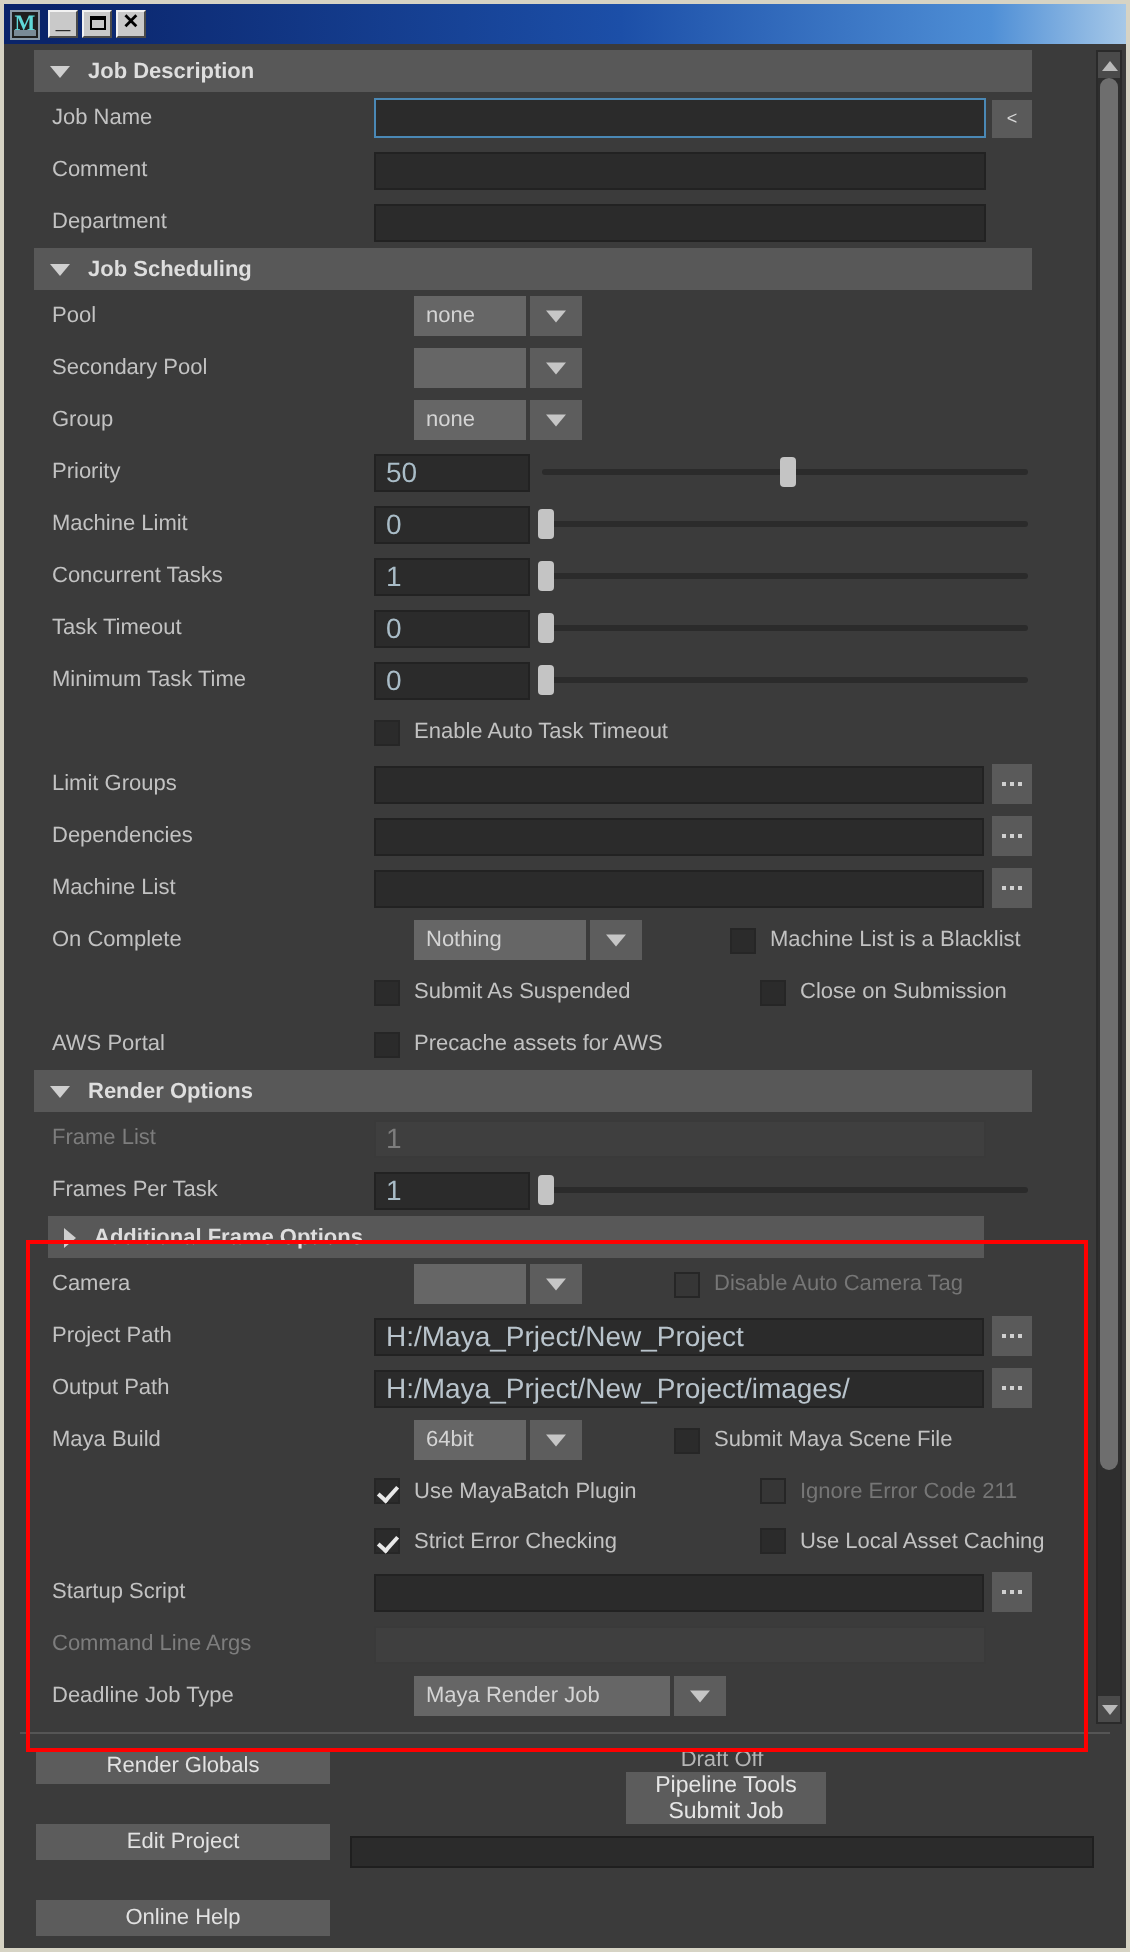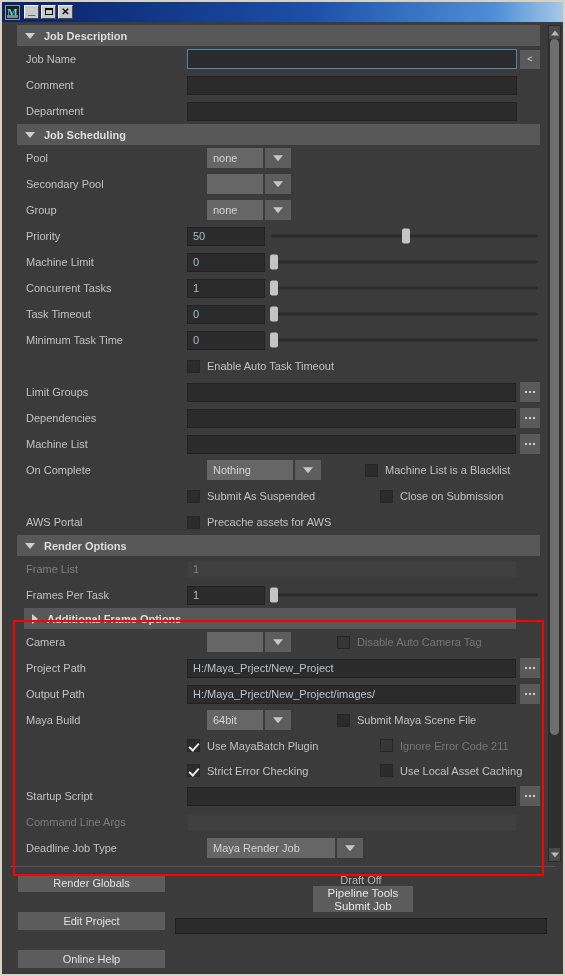--- a/index.html
+++ b/index.html
@@ -87,20 +87,21 @@
     box-sizing: border-box;
   }
   .win-btn.close .glyph { font-weight: bold; font-size: 10px; line-height: 12px;}
 
   
   .content-wrap {
     flex: 1; display: flex;
     min-height: 0;
     background: #3b3b3b;
     padding: 3px 2px 0 2px;
+    gap: 24px;
   }
   .scroll-area {
     flex: 1; min-width: 0;
     position: relative;
     overflow: hidden;
   }
   .scrollbar {
     width: 13px; flex: none;
     background: #2e2e2e;
     margin-left: 2px;
@@ -177,21 +178,21 @@
 
   
   .txt {
     background: #2b2b2b;
     border: 1px solid #222;
     box-sizing: border-box;
     height: 19px;
     line-height: 17px;
     padding: 0 5px;
     color: #b9c4cc;
-    font-size: 11px;
+    font-size: 14px;
     flex: 1; min-width: 0;
     white-space: nowrap; overflow: hidden;
     cursor: text;
   }
   .txt.focused {
     border: 1px solid #4a88b5;
     height: 20px; line-height: 18px;
   }
   .txt.disabled {
     background: #3f3f3f; border-color: #3a3a3a;

